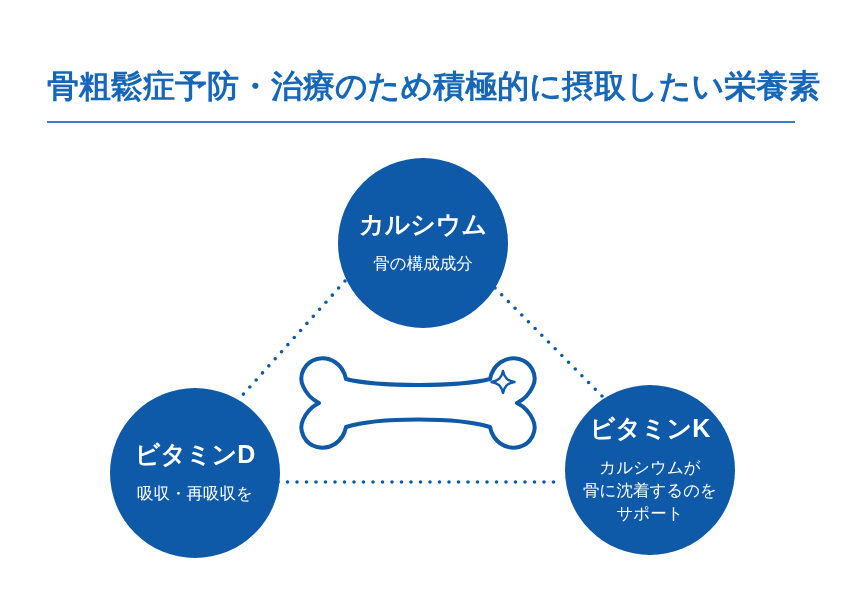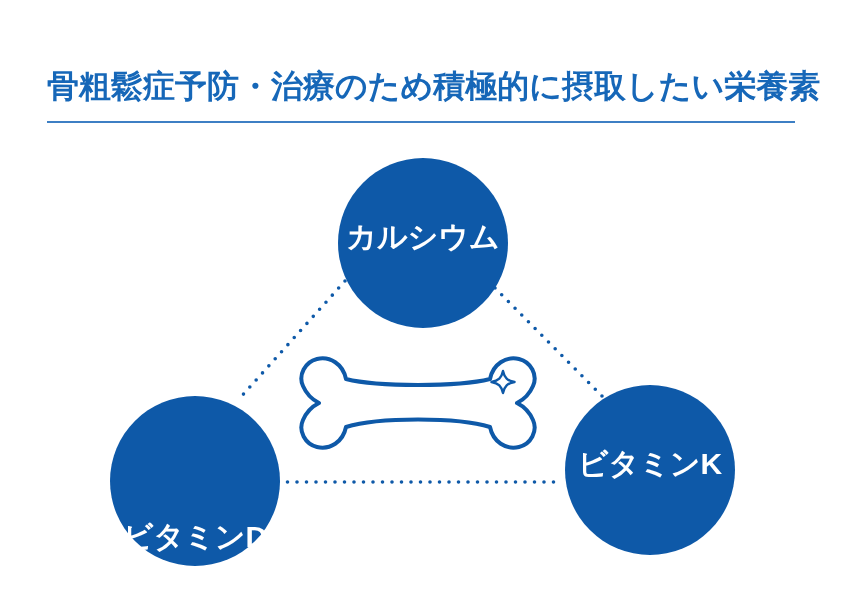--- a/index.html
+++ b/index.html
@@ -75,24 +75,24 @@
     background:var(--blue);
     color:var(--text-on-blue);
     display:flex;
     flex-direction:column;
     align-items:center;
     justify-content:center;
     text-align:center;
     z-index:3;
   }
   .node-calcium{left:338px;top:158px;}
-  .node-vitamin-d{left:110px;top:396px;justify-content:flex-end;}
+  .node-vitamin-d{left:110px;top:388px;}
   .node-vitamin-k{left:565px;top:385px;}
   .node-heading{
-    font-size:30px;
+    font-size:25px;
     font-weight:700;
     line-height:1.1;
     margin:0 0 13px 0;
     white-space:nowrap;
   }
   .node-desc{
     font-size:16.5px;
     font-weight:400;
     line-height:23px;
     margin:0;
@@ -133,25 +133,34 @@
          C 160,32 80,32 48,24 Z"></path>
     <path class="sparkle" d="M 205,16
          C 206.5,23 209.5,25.7 216.5,27
          C 209.5,28.3 206.5,31 205,38
          C 203.5,31 200.5,28.3 193.5,27
          C 200.5,25.7 203.5,23 205,16 Z"></path>
   </svg>
 
   <div class="node node-calcium">
     <div class="node-heading">カルシウム</div>
+    <p class="node-desc">
+      <span>骨の構成成分</span>
+    </p>
   </div>
 
   <div class="node node-vitamin-d">
     <div class="node-heading">ビタミンD</div>
     <p class="node-desc">
+      <span>吸収・再吸収を</span>
     </p>
   </div>
 
   <div class="node node-vitamin-k">
     <div class="node-heading">ビタミンK</div>
+    <p class="node-desc">
+      <span>カルシウムが</span>
+      <span>骨に沈着するのを</span>
+      <span>サポート</span>
+    </p>
   </div>
 
 </div>
 
 </body></html>

